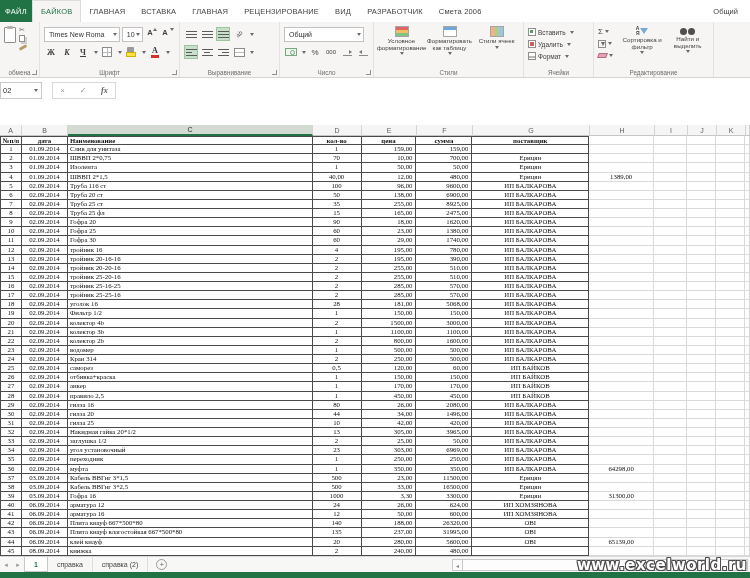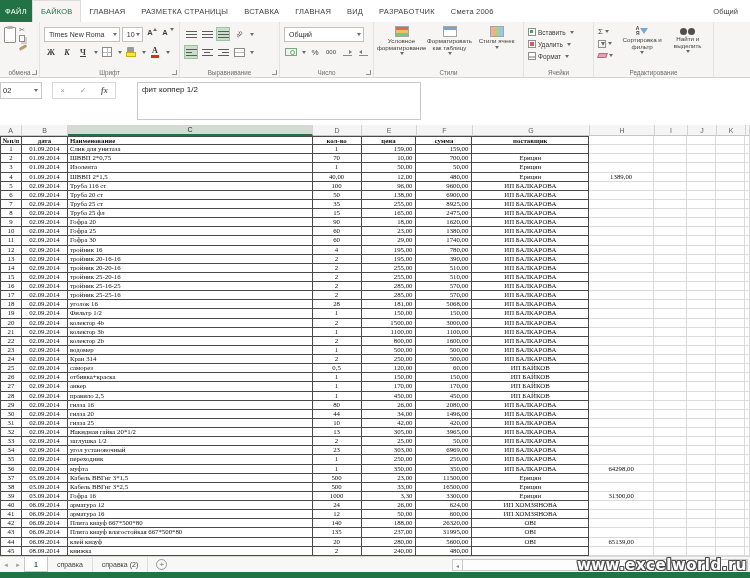--- a/index.html
+++ b/index.html
@@ -158,23 +158,23 @@
   .statusbar{position:absolute;top:572px;left:0;right:0;height:6px;background:#217346}
 </style>
 </head>
 <body>
 
 <div class="tabbar">
   <div class="filetab">ФАЙЛ</div>
   <div id="ribbon-tabs">
       <div class="rtab active">БАЙКОВ</div>
       <div class="rtab">ГЛАВНАЯ</div>
-      <div class="rtab">РАЗМЕТКА СТРАНИЦЫ</div>
       <div class="rtab">ВСТАВКА</div>
       <div class="rtab">ГЛАВНАЯ</div>
+      <div class="rtab">РЕЦЕНЗИРОВАНИЕ</div>
       <div class="rtab">ВИД</div>
       <div class="rtab">РАЗРАБОТЧИК</div>
       <div class="rtab">Смета 2006</div>
     </div>
   <div class="signin">Общий</div>
 </div>
 
 <div class="ribbon">
 
   <div class="grp clip">
@@ -396,23 +396,20 @@
 
 <div class="frow">
   <div class="namebox">
     <span>02</span>
     <span class="dd"></span>
   </div>
   <div class="fbtns">
     <span class="fbtn">×</span>
     <span class="fbtn">✓</span>
     <span class="fbtn fx">fx</span>
-  </div>
-  <div class="finput">
-    <span>фит коппер 1/2</span>
   </div>
 </div>
 
 <div class="grid">
   <div id="col-heads">
       <div class="colh" style="width: 22px;">A</div>
       <div class="colh" style="width: 46px;">B</div>
       <div class="colh sel" style="width: 245px;">C</div>
       <div class="colh" style="width: 49px;">D</div>
       <div class="colh" style="width: 55px;">E</div>

